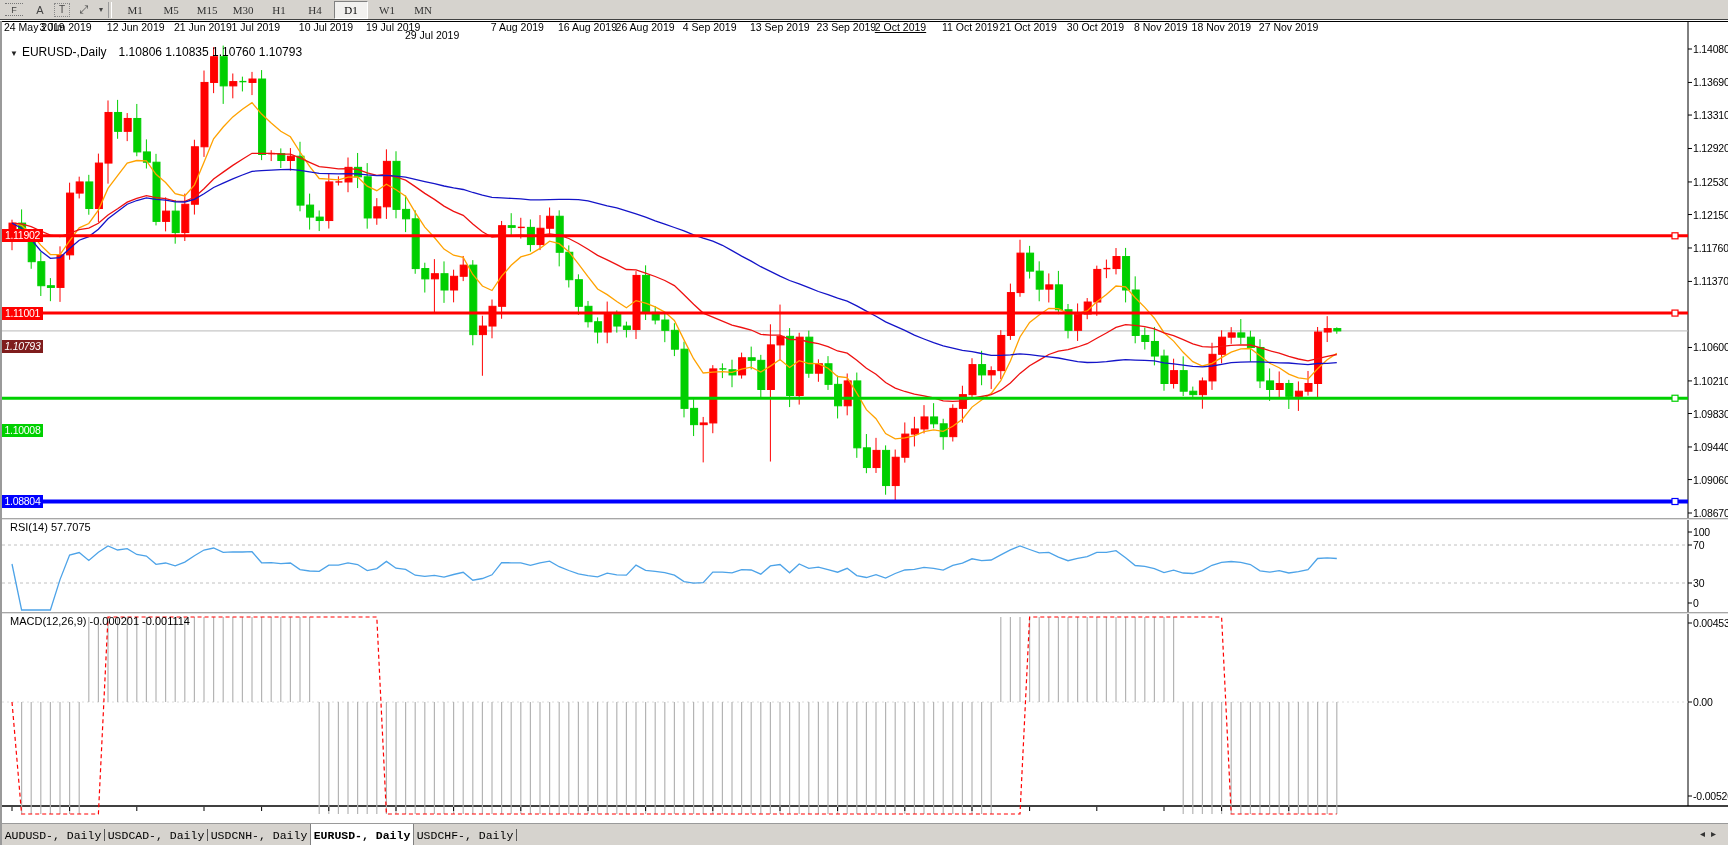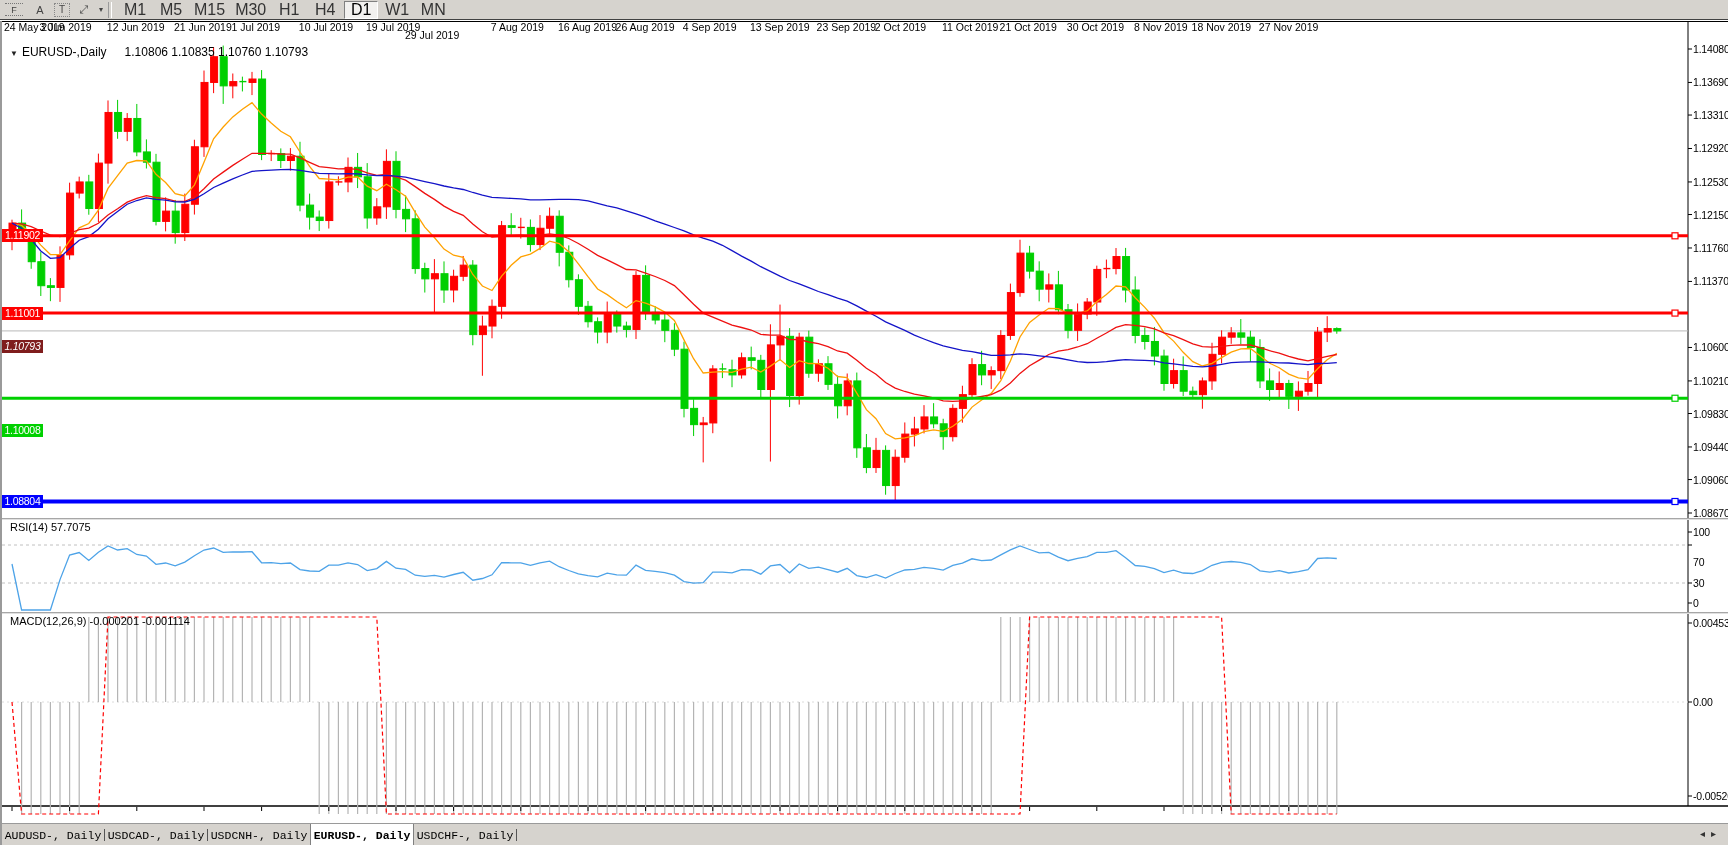--- a/index.html
+++ b/index.html
@@ -6,33 +6,33 @@
   body{width:1728px;height:845px;overflow:hidden;font-family:"Liberation Sans",sans-serif;}
   #app{position:relative;width:1728px;height:845px;background:#fff;}
   
   .toolbar{position:absolute;top:0;left:0;width:1728px;height:20px;background:#d6d3ce;
            border-bottom:1px solid #424242;display:flex;align-items:center;box-sizing:border-box;padding-left:3px;}
   .toolico{width:24px;height:16px;display:flex;align-items:center;justify-content:center;
            font-size:11px;color:#444;margin-right:2px;cursor:default;}
   .toolico.fib{font-size:9px;border-top:1px dotted #777;border-bottom:1px dotted #777;width:18px;height:11px;margin:0 5px 0 2px;}
   .toolico.tt{border:1px dotted #888;width:14px;height:12px;font-size:10px;}
   .toolsep{width:2px;height:16px;border-left:1px solid #9a9a9a;border-right:1px solid #fff;margin:0 5px;}
-  .tfbtn{min-width:26px;height:16px;line-height:16px;text-align:center;font-size:16px;color:#333;
-         padding:0 3px;margin:0 1px;border:1px solid transparent;}
+  .tfbtn{min-width:26px;height:16px;line-height:16px;text-align:center;font-size:11px;color:#333;
+         padding:0 3px;margin:0 1px;border:1px solid transparent;font-family:Liberation Serif, serif;}
   .tfbtn.active{background:#f2f1ef;border-color:#808080 #ffffff #ffffff #808080;color:#000;}
   .caret{font-size:8px;color:#444;margin-left:1px;}
   
   #chartwin{position:absolute;left:0;top:21px;width:1728px;height:824px;background:#fff;
             border-left:2px solid #9a9a9a;box-sizing:border-box;}
   #plot{position:absolute;left:0;top:0;}
   .lbl{position:absolute;font-size:10.5px;color:#000;white-space:nowrap;letter-spacing:-0.2px;}
   .pricebox{position:absolute;left:1687px;width:41px;height:13px;font-size:10.5px;line-height:13px;
             text-align:center;color:#fff;letter-spacing:-0.3px;}
   .title{position:absolute;left:8px;top:24px;font-size:12px;color:#000;}
-  .title .sym{margin-right:18px;}
+  .title .sym{margin-right:12px;}
   .indlabel{position:absolute;left:8px;font-size:11px;color:#000;}
   .splitter{position:absolute;left:0;width:1728px;height:2px;background:linear-gradient(#8a8a8a,#fdfdfd);}
   
   .datelbl{position:absolute;top:788px;font-size:10.5px;color:#000;white-space:nowrap;}
   
   .tabbar{position:absolute;left:0;top:802px;width:1728px;height:22px;background:#d6d3ce;
           border-top:1px solid #9a9a9a;display:flex;align-items:stretch;font-family:"Liberation Mono",monospace;}
   .tab{width:102px;display:flex;align-items:center;justify-content:center;font-size:11.5px;color:#000;
        white-space:nowrap;cursor:default;}
   .tab.active{background:#fff;font-weight:bold;border-left:1px solid #808080;border-right:1px solid #808080;}
@@ -571,41 +571,41 @@
         <div class="lbl" style="left: 1691px; top: 386.51px;">1.09830</div>
         <div class="lbl" style="left: 1691px; top: 419.959px;">1.09440</div>
         <div class="lbl" style="left: 1691px; top: 452.551px;">1.09060</div>
         <div class="lbl" style="left: 1691px; top: 486px;">1.08670</div>
         <div class="pricebox" style="left: 0px; top: 208.301px; background: rgb(255, 0, 0);">1.11902</div>
         <div class="pricebox" style="left: 0px; top: 285.577px; background: rgb(255, 0, 0);">1.11001</div>
         <div class="pricebox" style="left: 0px; top: 370.744px; background: rgb(0, 208, 0); color: rgb(255, 255, 255); margin-top: 32px;">1.10008</div>
         <div class="pricebox" style="left: 0px; top: 474.007px; background: rgb(0, 0, 255);">1.08804</div>
         <div class="pricebox" style="left: 0px; top: 319px; background: #7f1d1d; font-style: italic;">1.10793</div>
         <div class="lbl" style="left: 1691px; top: 505px;">100</div>
-        <div class="lbl" style="left: 1691px; top: 535px; text-align: right;">70</div>
+        <div class="lbl" style="left: 1691px; top: 518px; text-align: right;">70</div>
         <div class="lbl" style="left: 1691px; top: 556px;">30</div>
         <div class="lbl" style="left: 1691px; top: 576px;">0</div>
         <div class="lbl" style="left: 1691px; top: 596px;">0.004536</div>
         <div class="lbl" style="left: 1691px; top: 675px;">0.00</div>
         <div class="lbl" style="left: 1691px; top: 769px;">-0.005205</div>
         <div class="datelbl" style="left: 2px; top: 0px;">24 May 2019</div>
         <div class="datelbl" style="left: 37.6px; top: 0px;">3 Jun 2019</div>
         <div class="datelbl" style="left: 104.8px; top: 0px;">12 Jun 2019</div>
         <div class="datelbl" style="left: 172px; top: 0px;">21 Jun 2019</div>
         <div class="datelbl" style="left: 229.6px; top: 0px;">1 Jul 2019</div>
         <div class="datelbl" style="left: 296.8px; top: 0px;">10 Jul 2019</div>
         <div class="datelbl" style="left: 364px; top: 0px;">19 Jul 2019</div>
         <div class="datelbl" style="left: 403px; top: 0px; margin-top: 8px;">29 Jul 2019</div>
         <div class="datelbl" style="left: 488.8px; top: 0px; text-align: center;">7 Aug 2019</div>
         <div class="datelbl" style="left: 556px; top: 0px;">16 Aug 2019</div>
         <div class="datelbl" style="left: 613.6px; top: 0px;">26 Aug 2019</div>
         <div class="datelbl" style="left: 680.8px; top: 0px;">4 Sep 2019</div>
         <div class="datelbl" style="left: 748px; top: 0px;">13 Sep 2019</div>
         <div class="datelbl" style="left: 805.6px; top: 0px; padding-left: 9px;">23 Sep 2019</div>
-        <div class="datelbl" style="left: 872.8px; top: 0px;">2 Oct 2019</div>
+        <div class="datelbl" style="left: 872.8px; top: 0px; text-decoration: underline;">2 Oct 2019</div>
         <div class="datelbl" style="left: 940px; top: 0px;">11 Oct 2019</div>
         <div class="datelbl" style="left: 997.6px; top: 0px;">21 Oct 2019</div>
         <div class="datelbl" style="left: 1064.8px; top: 0px;">30 Oct 2019</div>
         <div class="datelbl" style="left: 1132px; top: 0px;">8 Nov 2019</div>
         <div class="datelbl" style="left: 1189.6px; top: 0px;">18 Nov 2019</div>
         <div class="datelbl" style="left: 1256.8px; top: 0px;">27 Nov 2019</div>
       </div>
 
     <div class="tabbar" id="tabbar">
         <div class="tab">AUDUSD-, Daily</div>

